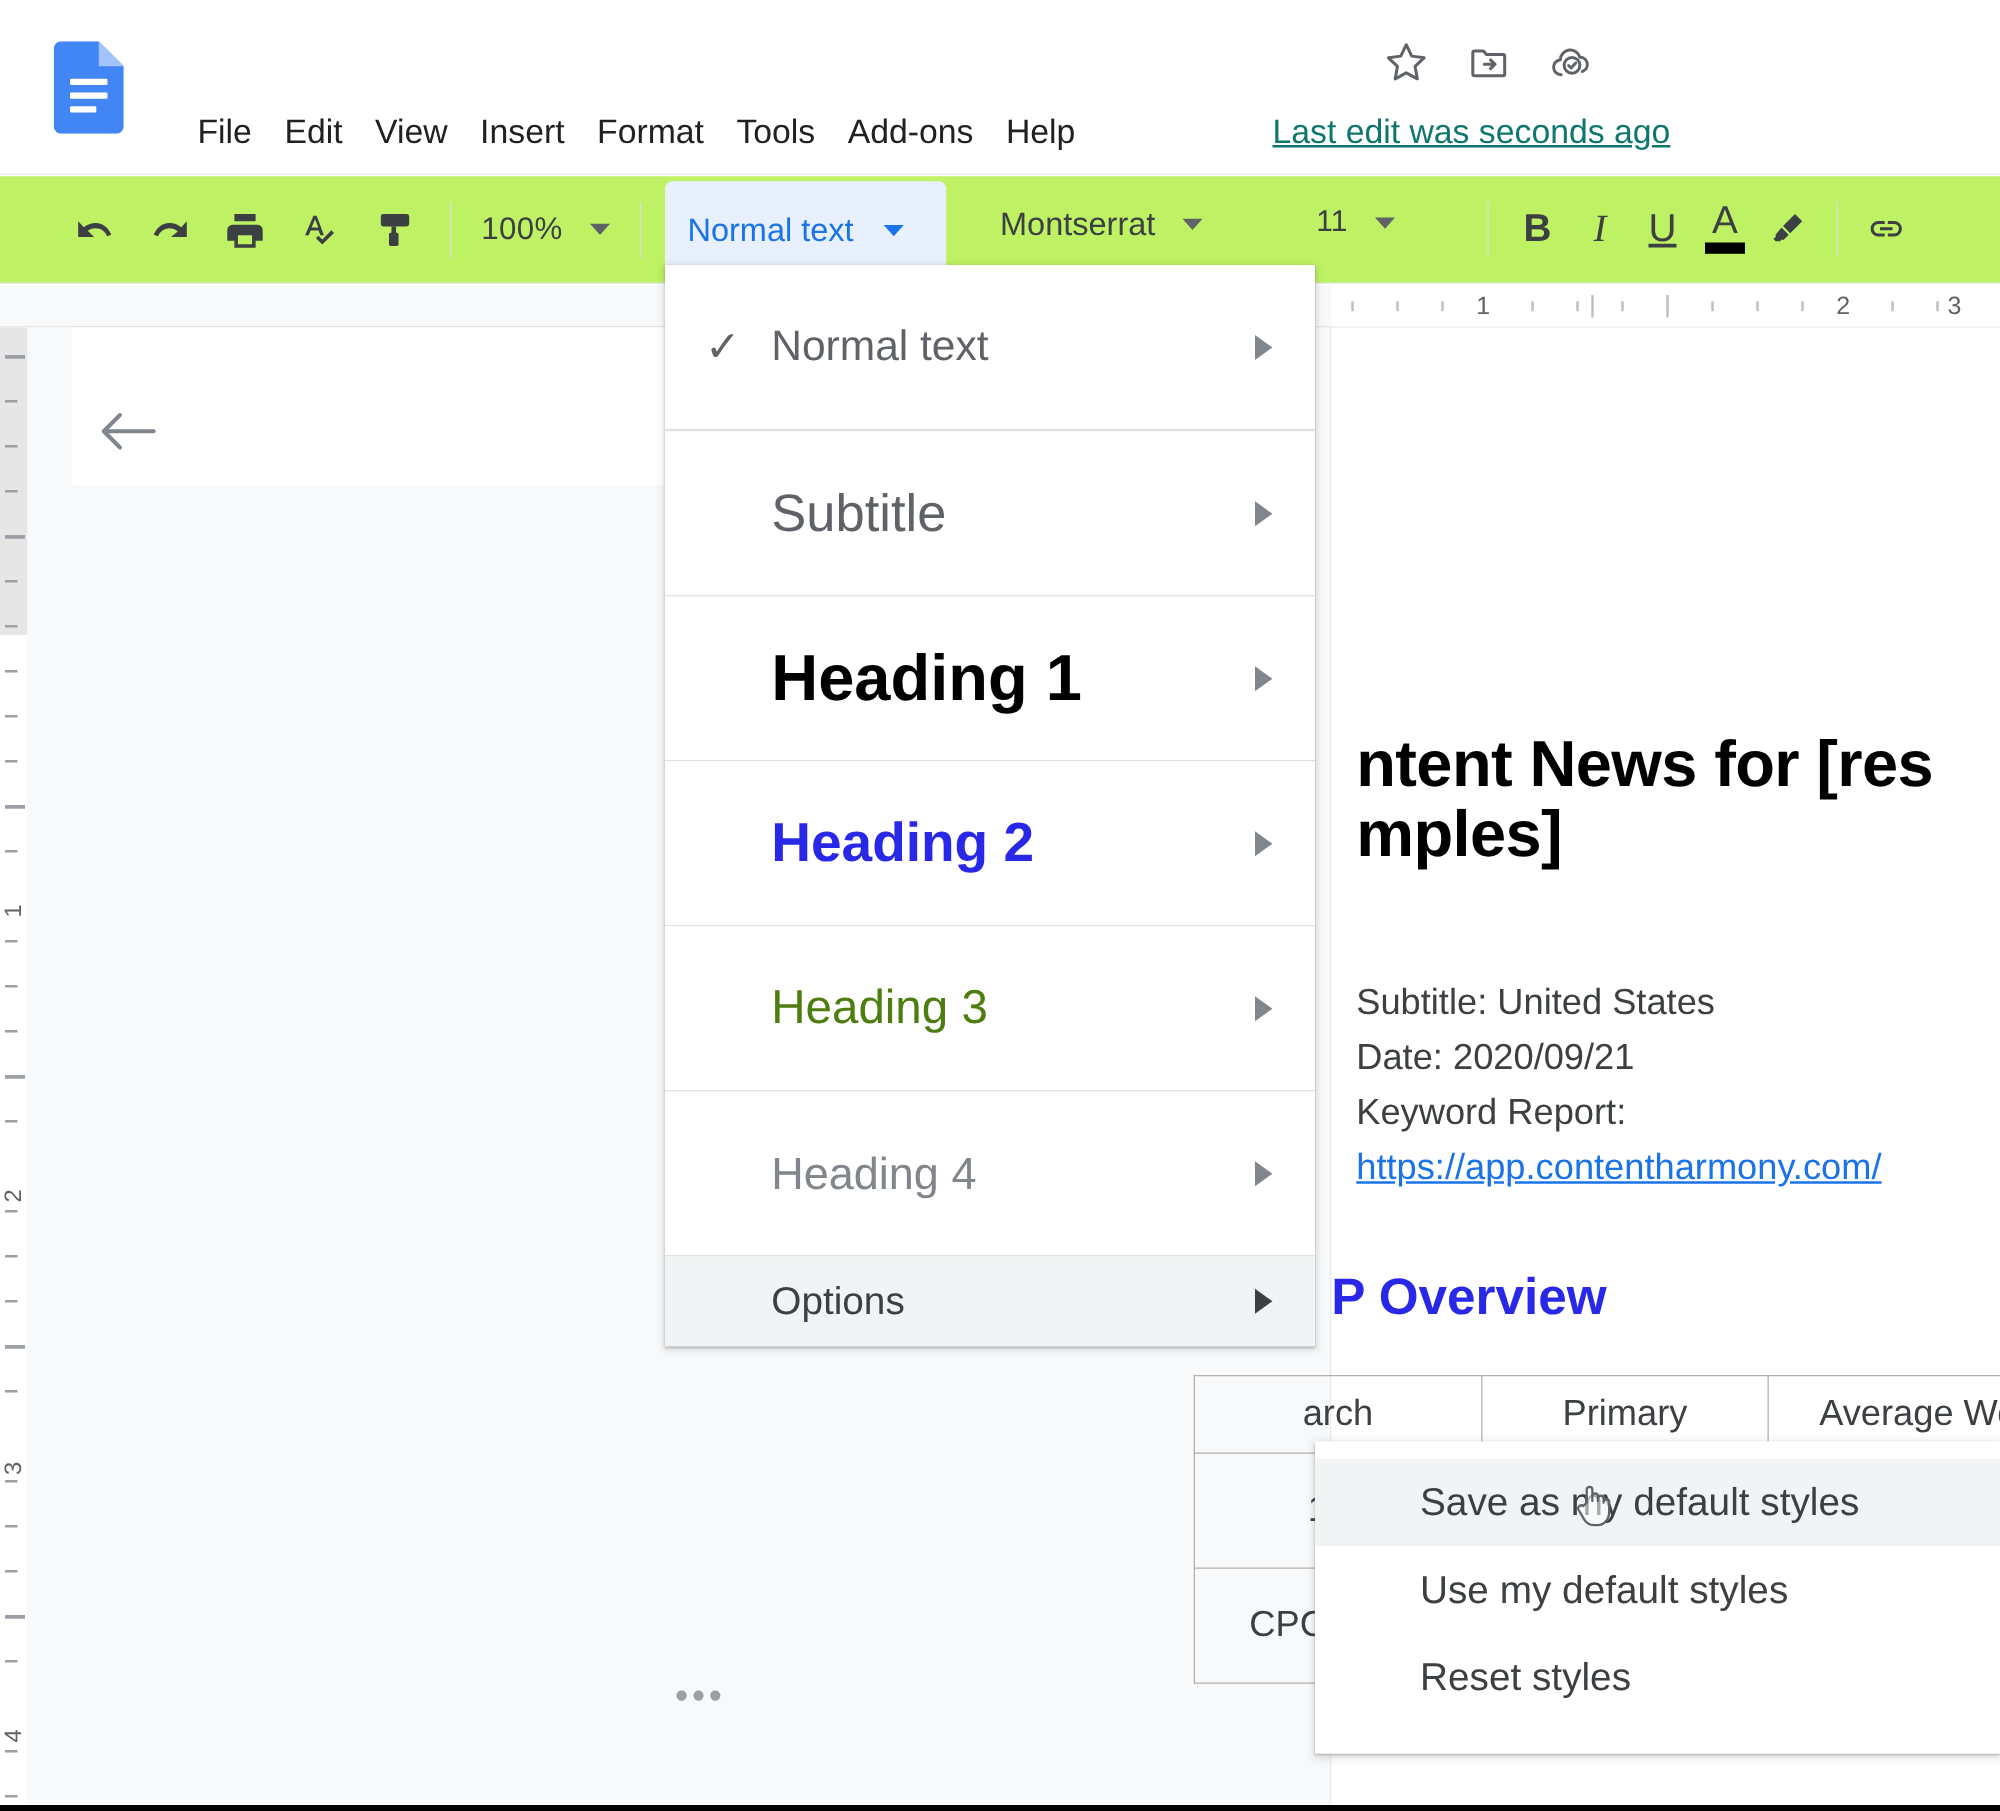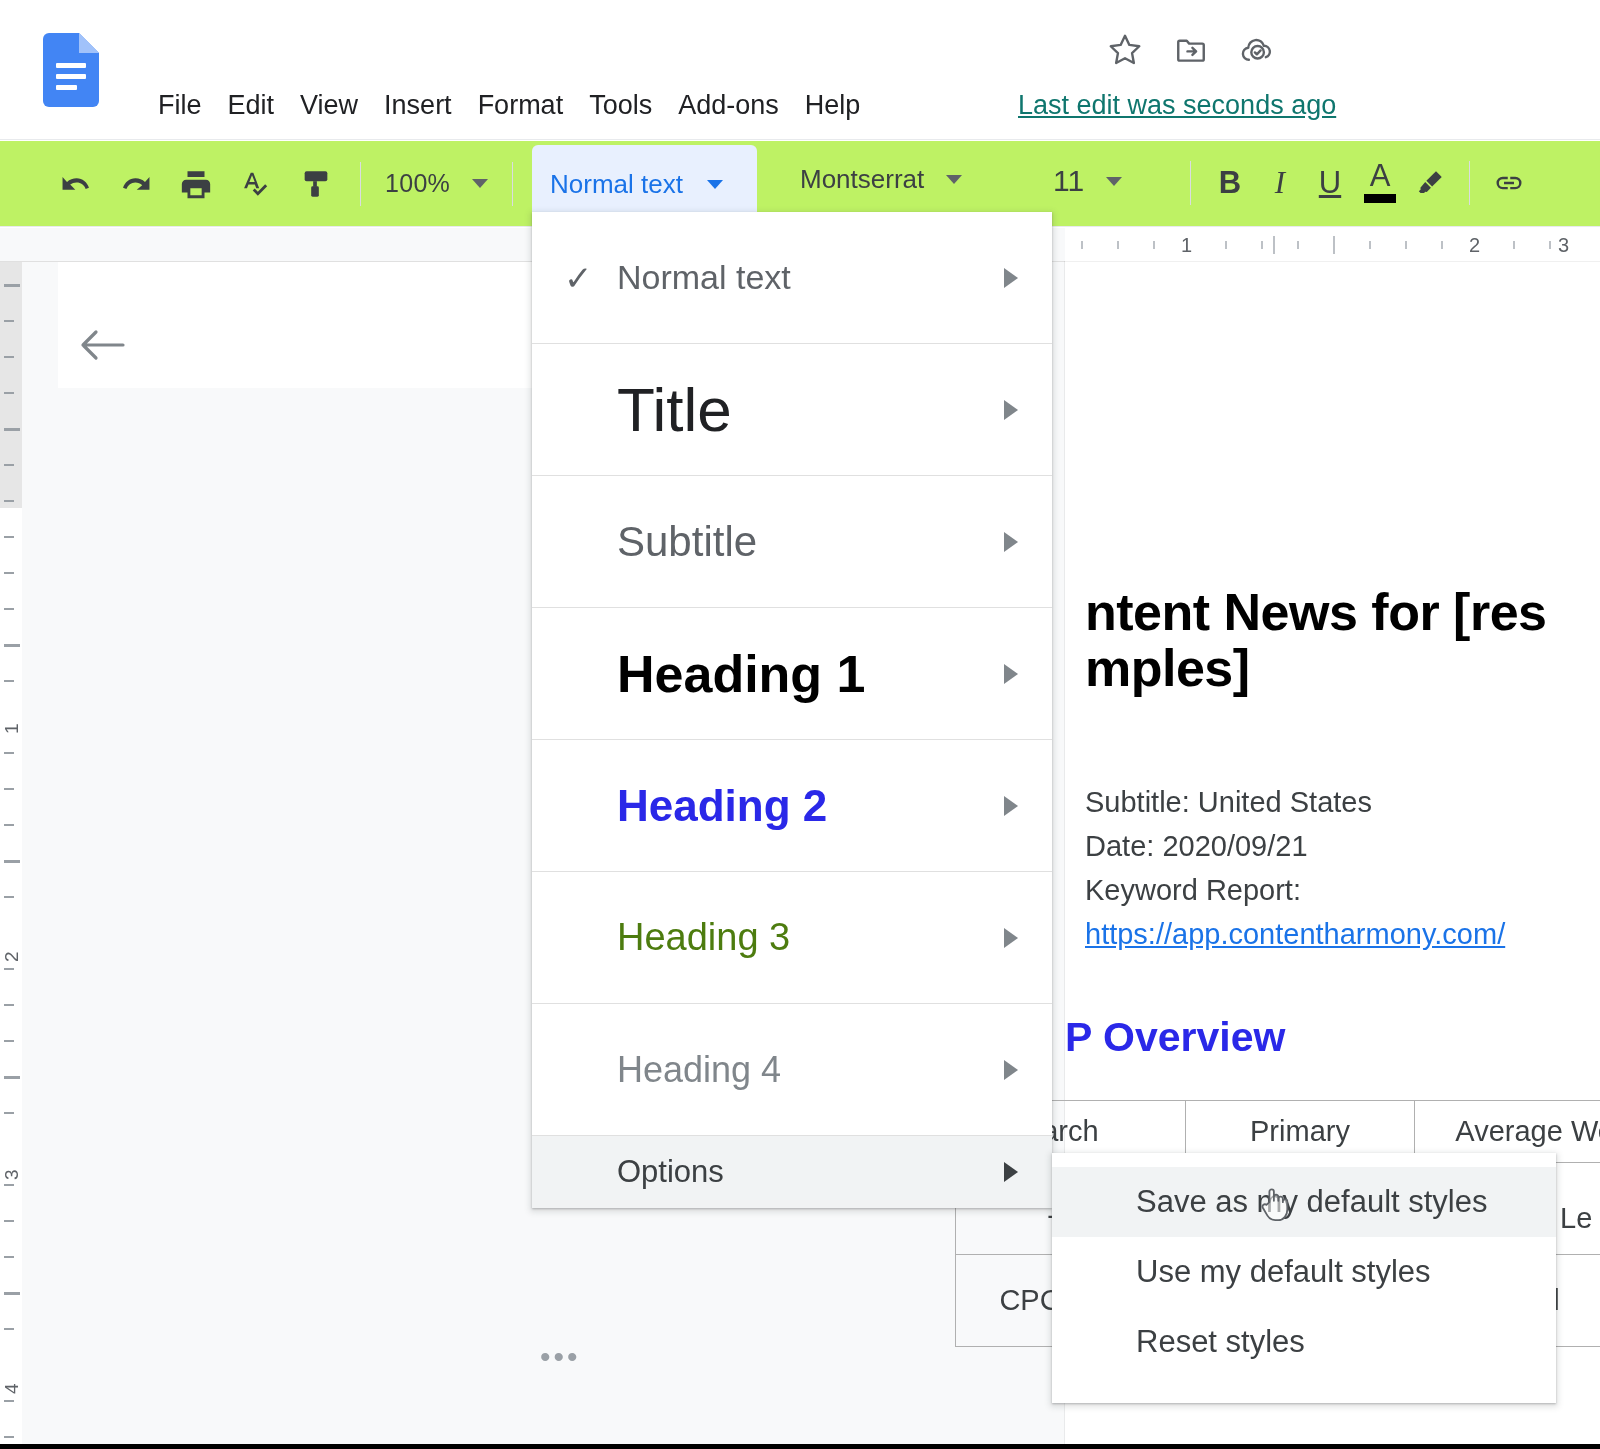--- a/index.html
+++ b/index.html
@@ -83,21 +83,21 @@
     position: absolute; left: 790px; top: 158px;
     display: flex; align-items: center; cursor: pointer;
     padding: 6px 10px; border-radius: 4px;
   }
   .font-pick span { font-size: 26px; color: #3c4043; }
   .size-pick {
     position: absolute; left: 1043px; top: 158px;
     display: flex; align-items: center; cursor: pointer;
     padding: 6px 10px; border-radius: 4px;
   }
-  .size-pick span { font-size: 30px; color: #3c4043; }
+  .size-pick span { font-size: 24px; color: #3c4043; }
 
   .fmt-group { position: absolute; left: 1190px; top: 158px;
     display: flex; align-items: center; }
   .fmt-btn { width: 50px; height: 50px; display:flex;
     align-items:center; justify-content:center; cursor:pointer;
     border-radius:4px; font-size: 31px; color: #3c4043; }
 
   
   .hruler {
     position: absolute; left: 0; top: 228px; width: 1600px; height: 34px;
@@ -194,21 +194,21 @@
   .lbl-sub     { font-size: 42px; color: #5f6368; font-weight: 400; }
   .lbl-h1      { font-size: 52px; color: #000000; font-weight: 800; }
   .lbl-h2      { font-size: 44px; color: #2a28e8; font-weight: 800; }
   .lbl-h3      { font-size: 38px; color: #4d7c0f; font-weight: 400; }
   .lbl-h4      { font-size: 36px; color: #80868b; font-weight: 400; }
   .lbl-options { font-size: 31px; color: #3c4043; font-weight: 400; text-align: center; }
   .sm-row.options { height: 72px; }
 
   
   .submenu {
-    position: absolute; left: 1052px; top: 1153px; width: 504px;
+    position: absolute; left: 1052px; top: 1153px; width: 548px;
     background: #ffffff;
     box-shadow: 0 2px 6px 2px rgba(60,64,67,0.15), 0 1px 2px rgba(60,64,67,0.3);
     z-index: 60; padding: 14px 0 26px 0;
   }
   .sub-row {
     height: 70px; display: flex; align-items: center;
     padding-left: 84px; font-size: 31px; color: #3c4043; cursor: pointer;
   }
   .sub-row:hover, .sub-row.hl { background: #f1f3f4; }
 
@@ -475,24 +475,20 @@
 
   <div class="styles-menu">
 
     <div class="sm-row">
       <span class="sm-check">✓</span>
       <span class="sm-label lbl-normal">Normal text</span>
       <span class="sm-arrow"></span>
     </div>
     <div class="sm-divider"></div>
 
-    <div class="sm-row">
-      <span class="sm-label lbl-title">Title</span>
-      <span class="sm-arrow"></span>
-    </div>
     <div class="sm-divider"></div>
 
     <div class="sm-row">
       <span class="sm-label lbl-sub">Subtitle</span>
       <span class="sm-arrow"></span>
     </div>
     <div class="sm-divider"></div>
 
     <div class="sm-row">
       <span class="sm-label lbl-h1">Heading 1</span>

